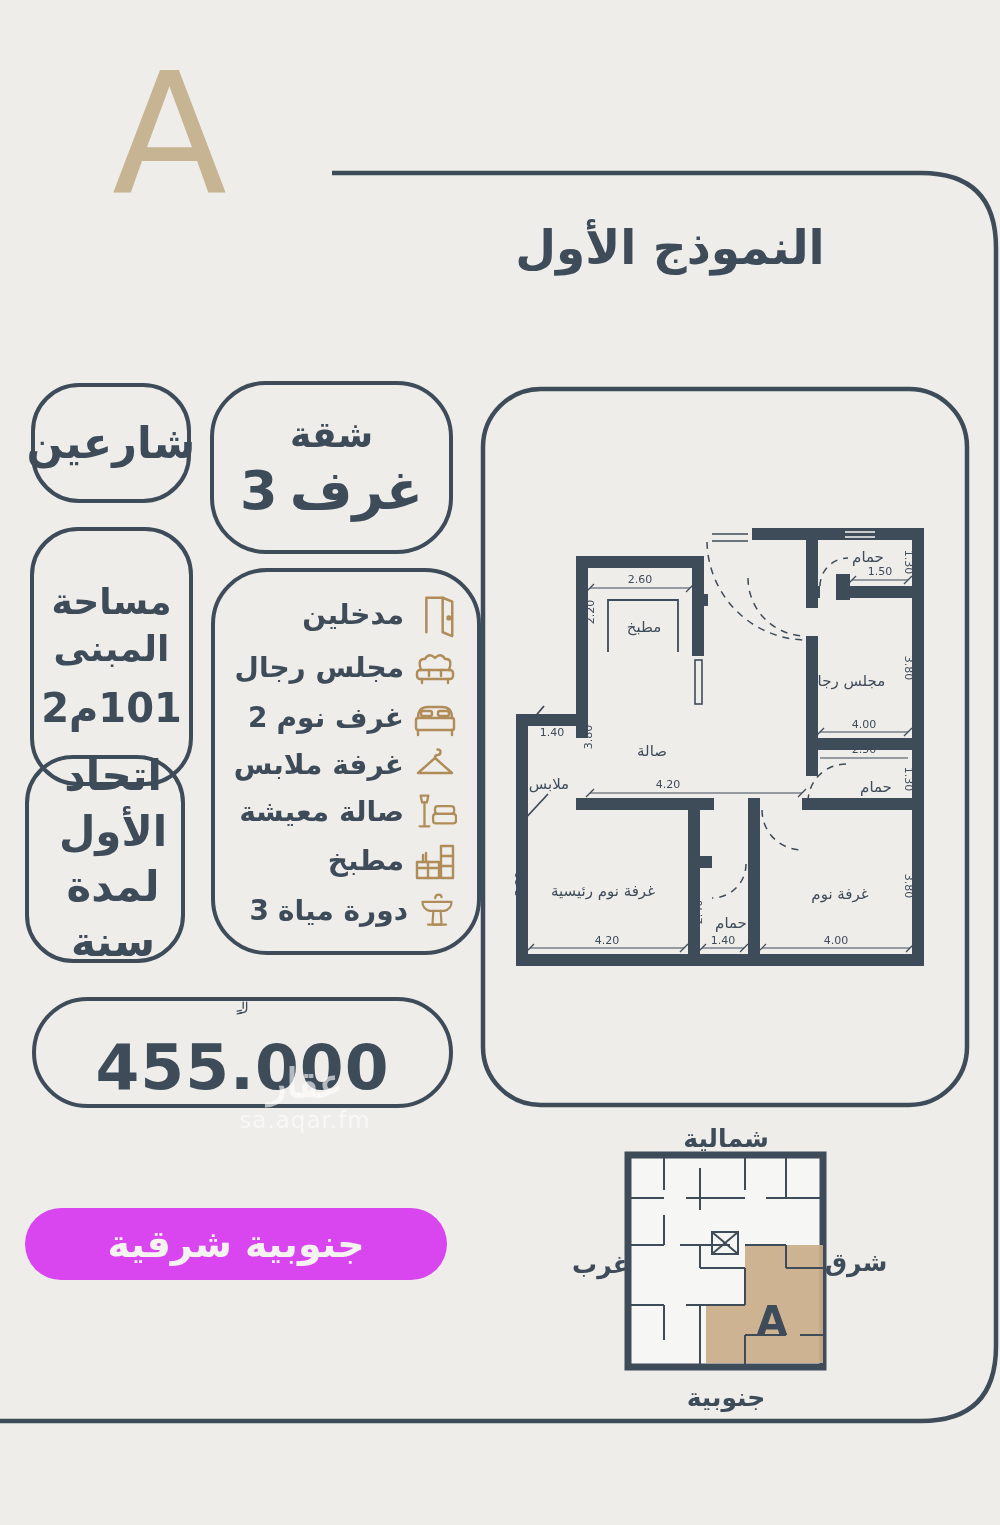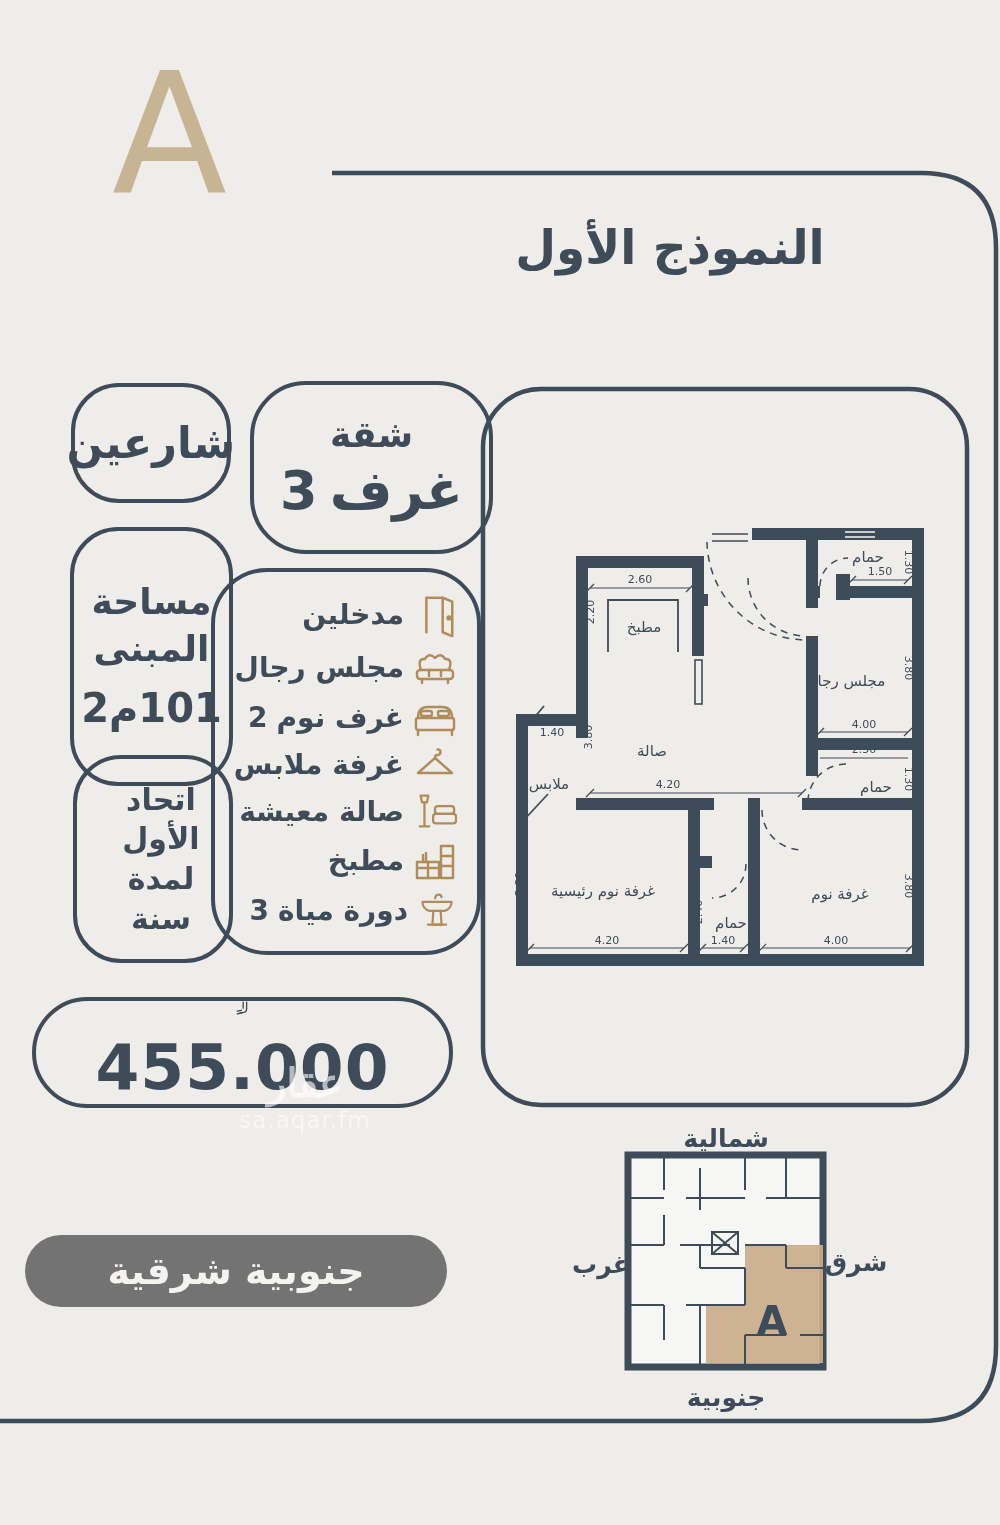--- a/index.html
+++ b/index.html
@@ -17,48 +17,48 @@
     left:112px;top:50px;font-size:168px;line-height:1;
     color:#c7b493;font-weight:400;z-index:2;
   }
   .page-title{
     left:480px;top:220px;width:380px;text-align:center;
     font-size:47px;font-weight:bold;direction:rtl;z-index:2;
   }
   .outline-badge{
     border:4px solid #3e4b59;border-radius:48px;
     display:flex;flex-direction:column;align-items:center;justify-content:center;
-    text-align:center;direction:rtl;z-index:2;background:transparent;margin-left:40px;
+    text-align:center;direction:rtl;z-index:2;background:transparent;
   }
   .badge-streets{left:31px;top:383px;width:160px;height:120px;font-size:43px;font-weight:bold;}
   .badge-area{left:30px;top:527px;width:163px;height:259px;font-size:36px;font-weight:bold;line-height:1.3;}
   .badge-area .num{font-size:40px;margin-top:10px;direction:rtl;}
-  .badge-hoa{left:33px;top:755px;width:160px;height:208px;font-size:30px;font-weight:bold;line-height:1.32;padding-left:16px;}
+  .badge-hoa{left:25px;top:755px;width:160px;height:208px;font-size:42px;font-weight:bold;line-height:1.32;padding-left:16px;}
   .badge-apartment{left:210px;top:381px;width:243px;height:173px;border-radius:56px;}
   .badge-apartment .l1{font-size:36px;font-weight:bold;}
   .badge-apartment .l2{display:flex;direction:ltr;align-items:baseline;gap:12px;font-weight:bold;font-size:54px;margin-top:4px;}
   .features-panel{
     left:211px;top:568px;width:270px;height:387px;
     border:4px solid #3e4b59;border-radius:56px;z-index:2;
     display:flex;flex-direction:column;justify-content:space-around;
     padding:16px 20px 16px 14px;
   }
   .feature-item{display:flex;direction:ltr;align-items:center;justify-content:flex-end;gap:9px;}
   .feature-item .f-label{font-size:28px;font-weight:bold;direction:rtl;white-space:nowrap;}
   .feature-item .f-count{font-size:28px;font-weight:bold;}
   .feature-item svg{flex:0 0 auto;}
   .price-badge{
     left:32px;top:997px;width:421px;height:111px;
     border:4px solid #3e4b59;border-radius:56px;z-index:2;
     display:flex;direction:ltr;align-items:center;justify-content:center;gap:14px;flex-direction:column;
   }
   .price-value{font-size:63px;font-weight:bold;letter-spacing:1px;}
   .direction-badge{
-    left:25px;top:1235px;width:422px;height:72px;
-    background:#737373;border-radius:38px;z-index:2;
+    left:25px;top:1208px;width:422px;height:72px;
+    background:#d946ef;border-radius:38px;z-index:2;
     display:flex;align-items:center;justify-content:center;
     color:#f4f3f0;font-size:38px;font-weight:bold;direction:rtl;
   }
   .watermark{left:220px;top:1063px;width:170px;text-align:center;z-index:3;pointer-events:none;}
   .wm-name{font-size:40px;font-weight:bold;color:rgba(255,255,255,0.62);line-height:1.05;font-family:Liberation Serif, serif;}
   .wm-domain{font-size:23px;color:rgba(255,255,255,0.58);margin-top:2px;letter-spacing:1px;}
   text{font-family:"DejaVu Sans",sans-serif;fill:#3e4b59;}
   .room-lbl{font-size:15px;}
   .dim-lbl{font-size:11px;}
   .compass-lbl{font-size:25px;font-weight:bold;}

